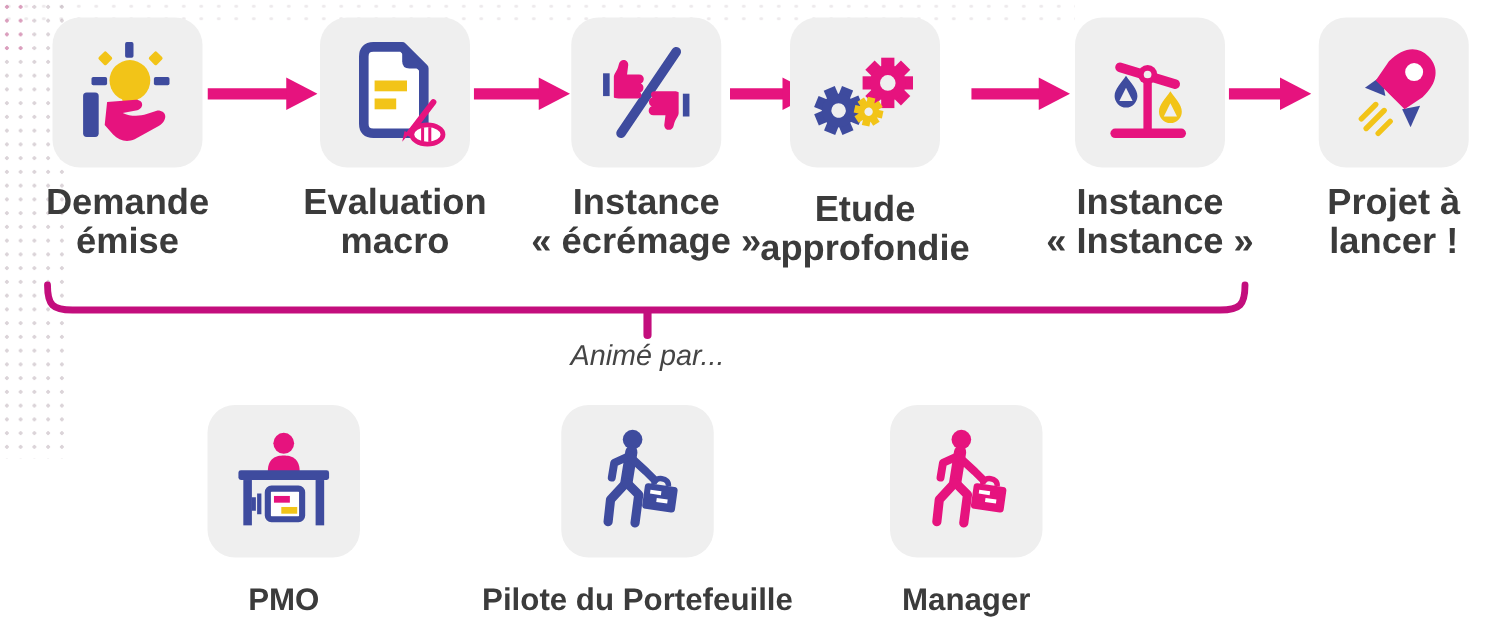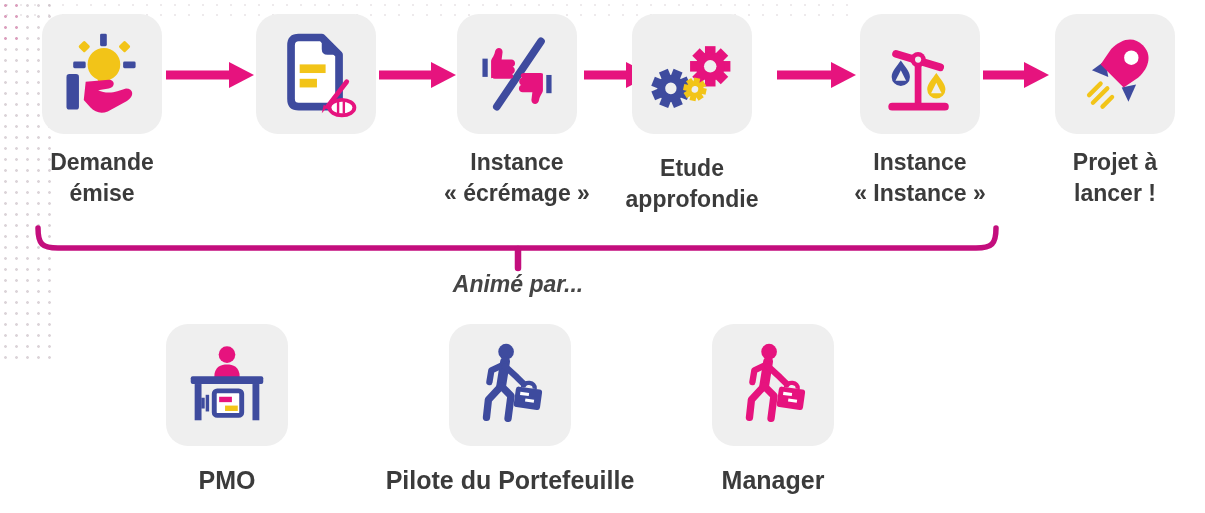--- a/index.html
+++ b/index.html
@@ -16,31 +16,31 @@
   .dots-corner{left:0;top:0;width:26px;height:40px;
     background-image:radial-gradient(circle, rgba(220,60,140,.35) 1.3px, transparent 1.5px);}
 
   
   .step{position:absolute;top:14px;width:200px;text-align:center;}
   .tile{
     width:120px;height:120px;margin:0 auto;background:#efefef;border-radius:22px;
     display:flex;align-items:center;justify-content:center;
   }
   .step-label{
-    margin-top:13px;font-weight:bold;font-size:23px;line-height:31px;color:#3b3b3b;
+    margin-top:13px;font-weight:bold;font-size:29px;line-height:31px;color:#3b3b3b;
   }
   .step-label.lower{margin-top:19px;}
 
   .arrow{position:absolute;top:61px;height:28px;}
 
   
   .bracket{position:absolute;left:30px;top:224px;}
   .caption{
     position:absolute;left:368px;top:271px;width:300px;text-align:center;
-    font-style:italic;font-size:23px;color:#454545;font-weight:bold;
+    font-style:italic;font-size:23px;color:#454545;
   }
 
   
   .role{position:absolute;top:324px;width:320px;text-align:center;}
   .role .tile{width:122px;height:122px;}
   .role-label{margin-top:20px;font-size:25px;color:#3b3b3b;font-weight:bold;}
 </style>
 </head>
 <body>
 
@@ -81,20 +81,24 @@
         <path d="M32,12 h24 l18,18 v46 q0,8 -8,8 h-34 q-8,0 -8,-8 v-56 q0,-8 8,-8 z" fill="#ffffff" stroke="#3E4B9E" stroke-width="8" stroke-linejoin="round"></path>
         <path d="M56,11 L75,30 H62 q-6,0 -6,-6 Z" fill="#3E4B9E"></path>
         <rect x="33" y="40" width="27" height="9" fill="#F2C418"></rect>
         <rect x="33" y="55" width="18" height="9" fill="#F2C418"></rect>
         <line x1="62" y1="84" x2="82" y2="58" stroke="#E6137E" stroke-width="5" stroke-linecap="round"></line>
         <path d="M62,84 l-6,7 l2,-9 z" fill="#E6137E"></path>
         <ellipse cx="77" cy="85" rx="13" ry="8" fill="#ffffff" stroke="#E6137E" stroke-width="4"></ellipse>
         <line x1="73" y1="79" x2="73" y2="91" stroke="#E6137E" stroke-width="2.5"></line>
         <line x1="79" y1="79" x2="79" y2="91" stroke="#E6137E" stroke-width="2.5"></line>
       </svg>
+    </div>
+    <div class="step-label">
+      <div>Evaluation</div>
+      <div>macro</div>
     </div>
   </div>
 
   <svg class="arrow" style="left:379px" width="77" height="28" viewBox="0 0 77 28">
     <line x1="0" y1="14" x2="55" y2="14" stroke="#E6137E" stroke-width="9"></line>
     <polygon points="52,1 77,14 52,27" fill="#E6137E"></polygon>
   </svg>
 
   <div class="step" style="left:417px">
     <div class="tile">

